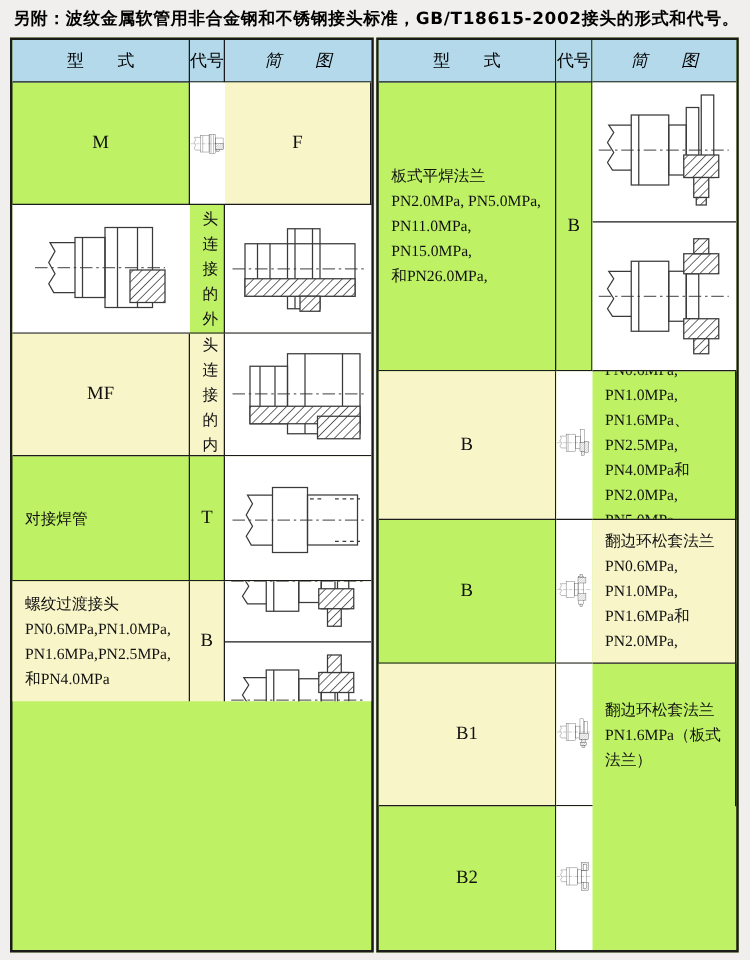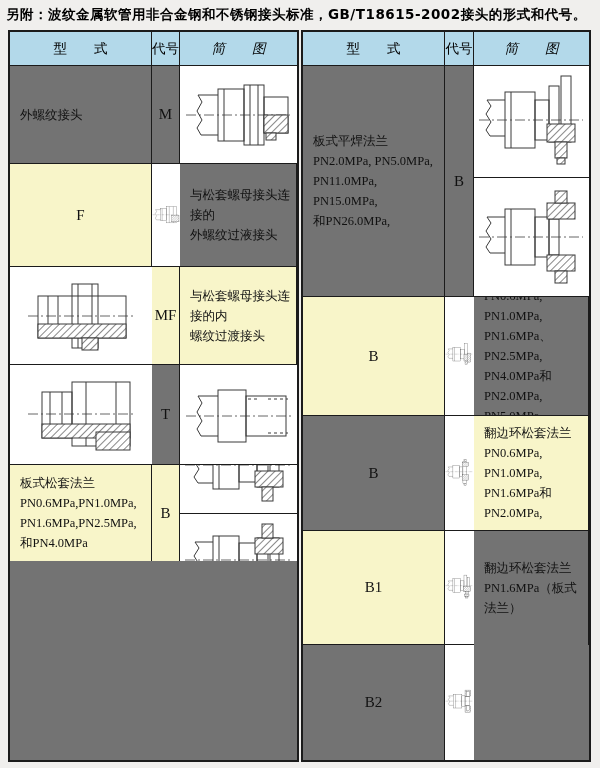--- a/index.html
+++ b/index.html
@@ -12,23 +12,24 @@
     font-family:"Liberation Serif","DejaVu Serif",serif;
     color:var(--ink);
     position:relative;
     overflow:hidden;
   }
   .title{
     position:absolute;left:6px;top:6px;width:590px;
     font-family:"DejaVu Sans","Liberation Sans",sans-serif;
     font-weight:bold;font-size:13.5px;letter-spacing:0.5px;color:#000;
     white-space:nowrap;
+    text-align:center;
   }
   .wrap{position:absolute;left:8px;top:30px;display:flex;gap:2px;}
-  .tbl{display:grid;background:#737373;border:2px solid var(--bd);}
+  .tbl{display:grid;background:#bef264;border:2px solid var(--bd);}
   #tl{grid-template-columns:142px 28px 117px;grid-template-rows:34px 98px 103px 98px 100px 96px 199px;}
   #tr{grid-template-columns:142px 29px 115px;grid-template-rows:34px 231px 119px 115px 114px 115px;}
   .c{border-right:1px solid var(--bd);border-bottom:1px solid var(--bd);overflow:hidden;}
   .c.e{border-right:none;font-style:italic;}
   .c.b{border-bottom:none;}
   .hd{background:var(--blue);display:flex;align-items:center;justify-content:center;
       font-size:13.5px;color:#000;}
   .t{display:flex;flex-direction:column;justify-content:center;
      padding:4px 4px 4px 10px;font-size:12.5px;line-height:20px;
      white-space:pre-line;}
@@ -60,21 +61,20 @@
 
 <div class="title">另附：波纹金属软管用非合金钢和不锈钢接头标准，GB/T18615-2002接头的形式和代号。</div>
 
 <div class="wrap">
 
   <div class="tbl" id="tl">
     <div class="c hd">型　　式</div>
     <div class="c hd">代号</div>
     <div class="c hd e">简　　图</div>
 
-    <div class="c t">外螺纹接头</div>
     <div class="c k">M</div>
     <div class="c g e">
       <svg class="d" width="110" height="88" viewBox="0 0 110 88">
         <line class="cl" x1="2" y1="44" x2="106" y2="44"></line>
         <path d="M34,24 H14 l4,7 -5,9 5,9 -5,8 4,7 H34"></path>
         <rect x="34" y="18" width="26" height="52"></rect>
           <line x1="40" y1="18" x2="40" y2="70"></line>
         <rect x="60" y="14" width="20" height="60"></rect>
         <line x1="66" y1="14" x2="66" y2="74"></line>
           <line x1="74" y1="14" x2="74" y2="74"></line>
@@ -124,34 +124,35 @@
         <line x1="24" y1="22" x2="24" y2="68"></line>
           <line x1="36" y1="22" x2="36" y2="68"></line>
         <rect x="46" y="12" width="58" height="64"></rect>
         <line x1="60" y1="12" x2="60" y2="76"></line>
           <line x1="90" y1="12" x2="90" y2="76"></line>
         <rect class="h" x="16" y="54" width="88" height="14"></rect>
         <rect class="h" x="70" y="62" width="34" height="18"></rect>
       </svg>
     </div>
 
+    <div class="c t">对接焊管</div>
     <div class="c k">T</div>
     <div class="c g e">
       <svg class="d" width="110" height="86" viewBox="0 0 110 86">
         <line class="cl" x1="2" y1="44" x2="108" y2="44"></line>
         <path d="M34,24 H14 l4,7 -5,9 5,9 -5,8 4,7 H34"></path>
         <rect x="34" y="18" width="28" height="52"></rect>
         <rect x="62" y="24" width="40" height="40"></rect>
         <line class="dot" x1="84" y1="27" x2="104" y2="27"></line>
         <line class="dot" x1="84" y1="61" x2="104" y2="61"></line>
         <line class="dot" x1="64" y1="27" x2="76" y2="27"></line>
       </svg>
     </div>
 
-    <div class="c t yl b">板式松套法兰
+    <div class="c t yl b">螺纹过渡接头
 PN0.6MPa,PN1.0MPa,
 PN1.6MPa,PN2.5MPa,
 和PN4.0MPa</div>
     <div class="c k yl b">B</div>
     <div class="c g e b split">
       <div class="sub s1l">
         <svg class="d" width="112" height="92" viewBox="0 0 112 92">
           <line class="cl" x1="2" y1="44" x2="108" y2="44"></line>
           <path d="M30,26 H12 l4,6 -5,8 5,8 -5,8 4,6 H30"></path>
           <rect x="30" y="20" width="26" height="48"></rect>

